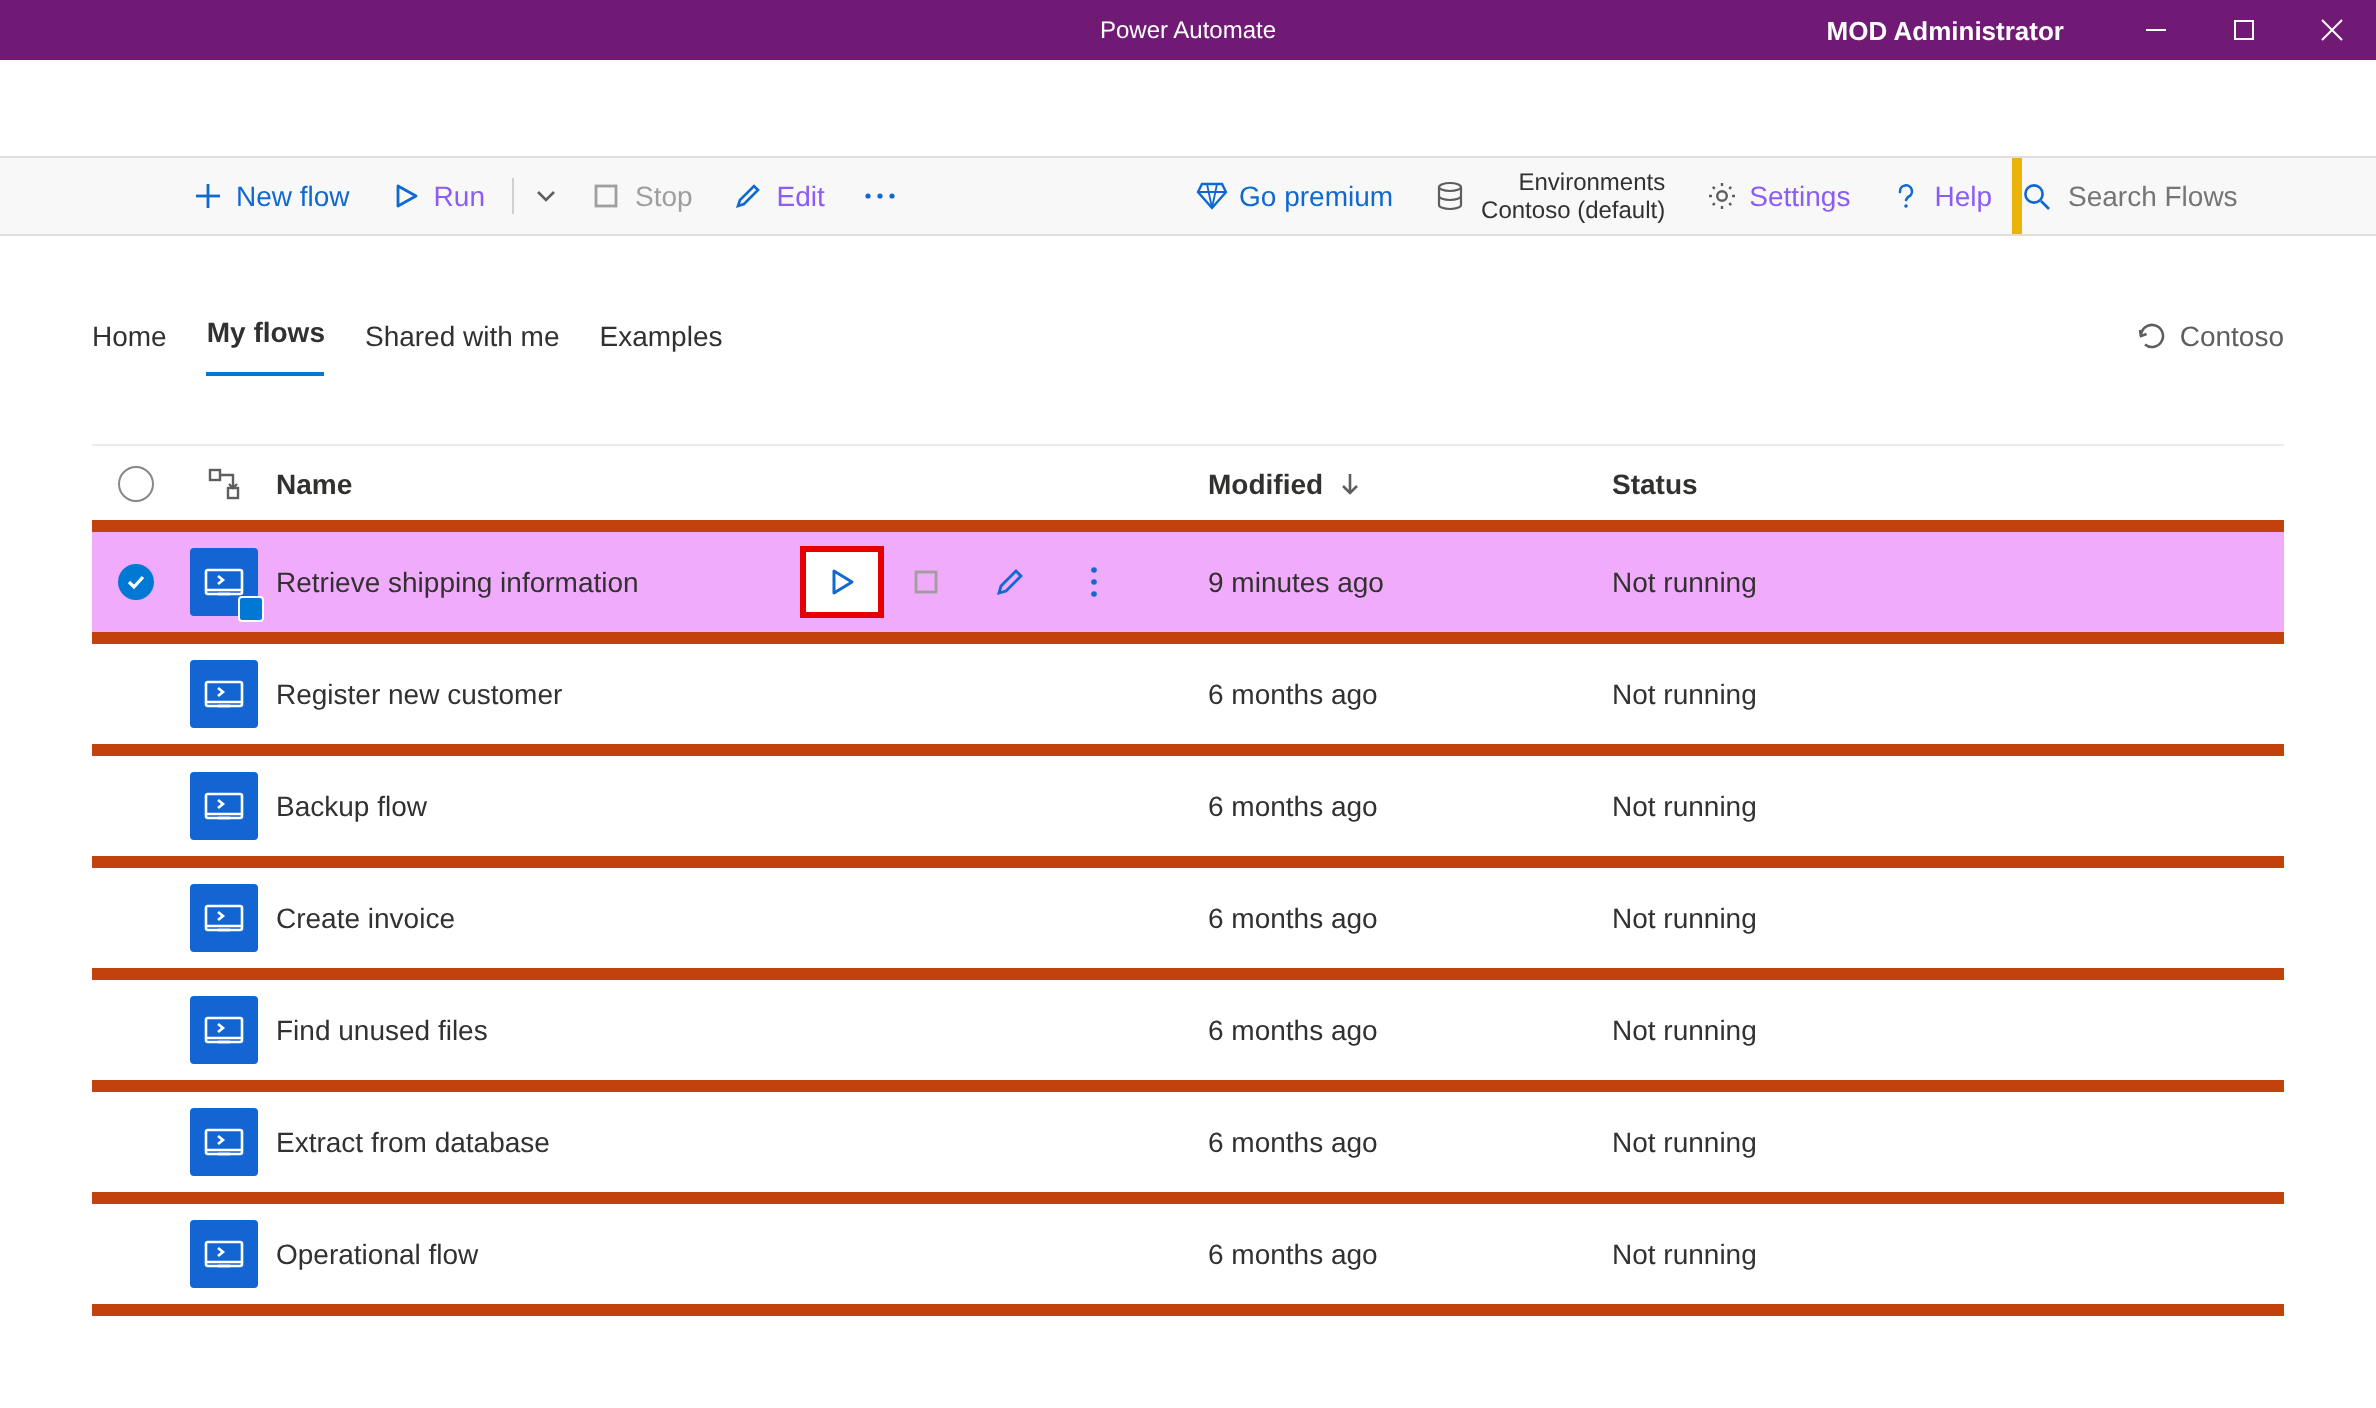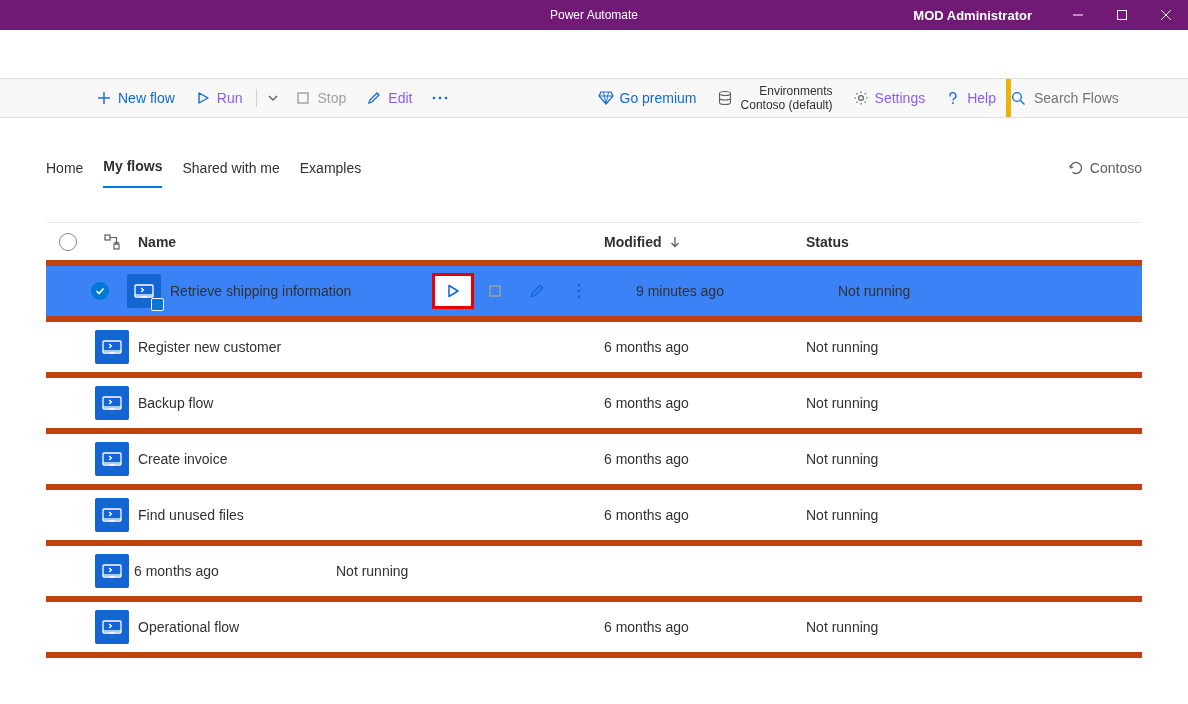--- a/index.html
+++ b/index.html
@@ -154,22 +154,21 @@
   align-items: center;
   height: 56px;
   border-bottom: 6px solid #c2410c;
 }
 .row.header {
   height: 44px;
   border-top: 1px solid #edebe9;
   font-weight: 600;
 }
 .row.selected {
-  background: #3b82f6;
-  padding-left: 32px;
+  background: #f0abfc;
 }
 .cell-select { width: 44px; display:flex; justify-content:center; }
 .cell-icon { width: 44px; display:flex; align-items:center; justify-content:center; }
 .cell-name { flex: 0 0 470px; display:flex; align-items:center; gap: 10px; padding-left: 4px;}
 .cell-name .name-text { flex: 0 0 auto; }
 .cell-name .row-actions { margin-left: auto; display:flex; align-items:center; gap: 0; padding-right: 36px;}
 .cell-modified { flex: 0 0 202px; display:flex; align-items:center; gap: 8px; }
 .cell-status { flex: 1; }
 .row.header .cell-name { font-weight: 600; }
 .row.header .cell-modified { font-weight: 600; }
@@ -528,20 +527,23 @@
           <div class="cell-icon">
             <div class="flow-icon">
   <svg width="20" height="16" viewBox="0 0 20 16">
                 <rect x="1" y="2" width="18" height="12" rx="1" fill="none" stroke="#fff" stroke-width="1.3"></rect>
                 <line x1="1" y1="12" x2="19" y2="12" stroke="#fff" stroke-width="1.3"></line>
                 <line x1="7" y1="14" x2="13" y2="14" stroke="#fff" stroke-width="1.3"></line>
                 <polyline points="7,5 9.5,7 7,9" fill="none" stroke="#fff" stroke-width="1.3"></polyline>
               </svg>
 </div>
           </div>
+          <div class="cell-name">
+            <span class="name-text">Extract from database</span>
+          </div>
           <div class="cell-modified">6 months ago</div>
           <div class="cell-status">Not running</div>
         </div>
         <div class="row">
           <div class="cell-select"></div>
           <div class="cell-icon">
             <div class="flow-icon">
   <svg width="20" height="16" viewBox="0 0 20 16">
                 <rect x="1" y="2" width="18" height="12" rx="1" fill="none" stroke="#fff" stroke-width="1.3"></rect>
                 <line x1="1" y1="12" x2="19" y2="12" stroke="#fff" stroke-width="1.3"></line>

